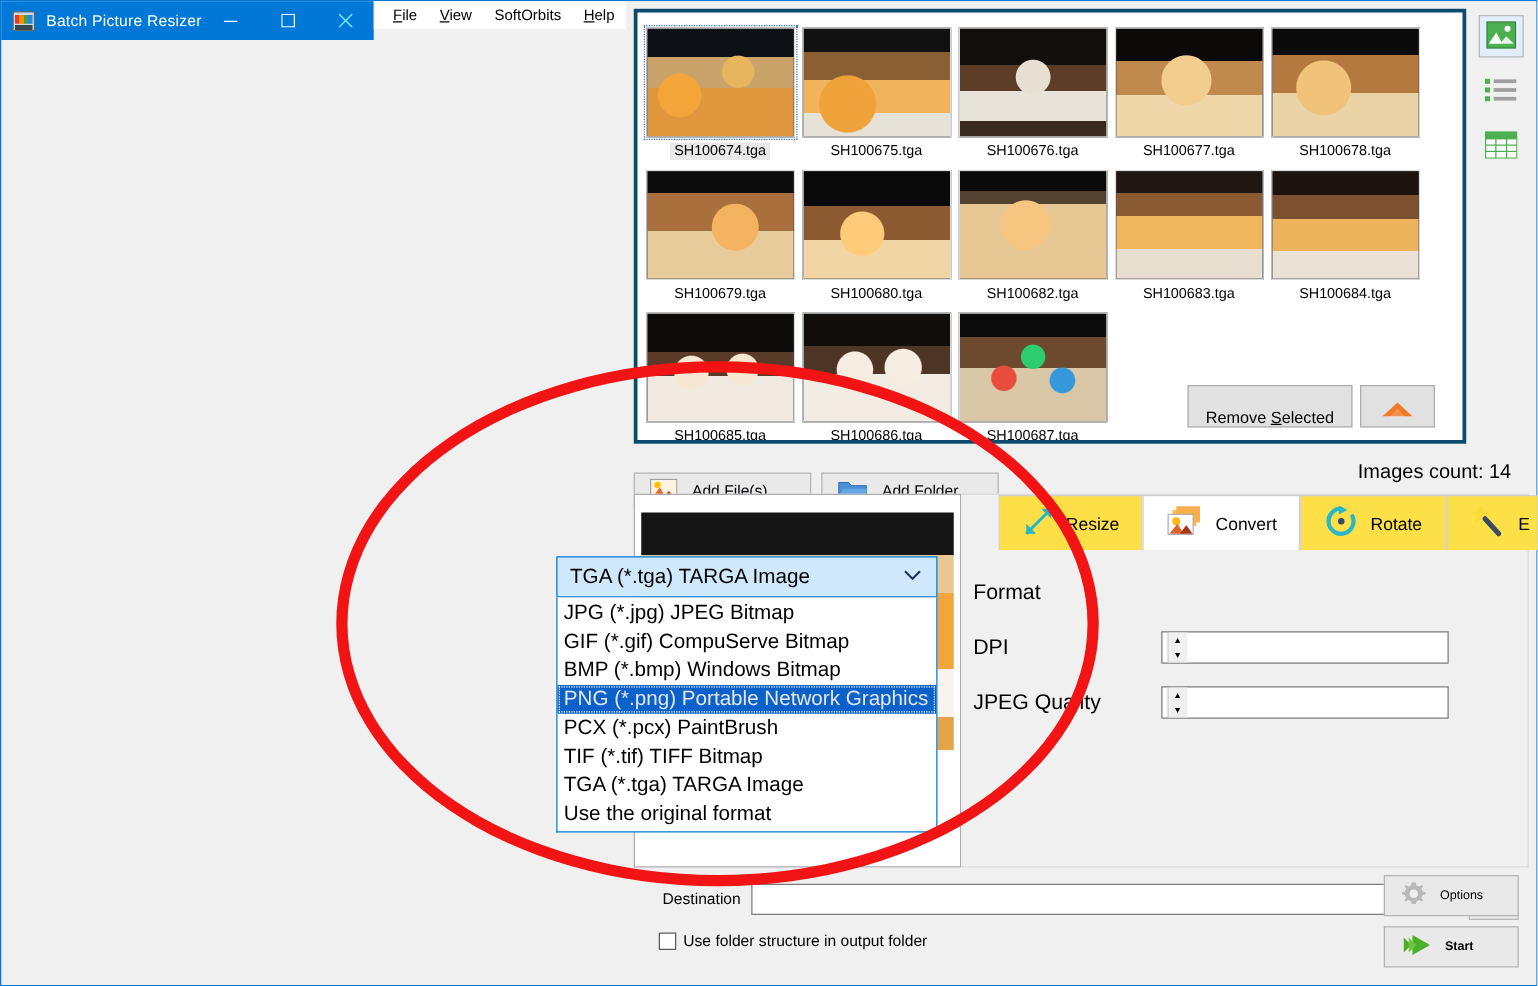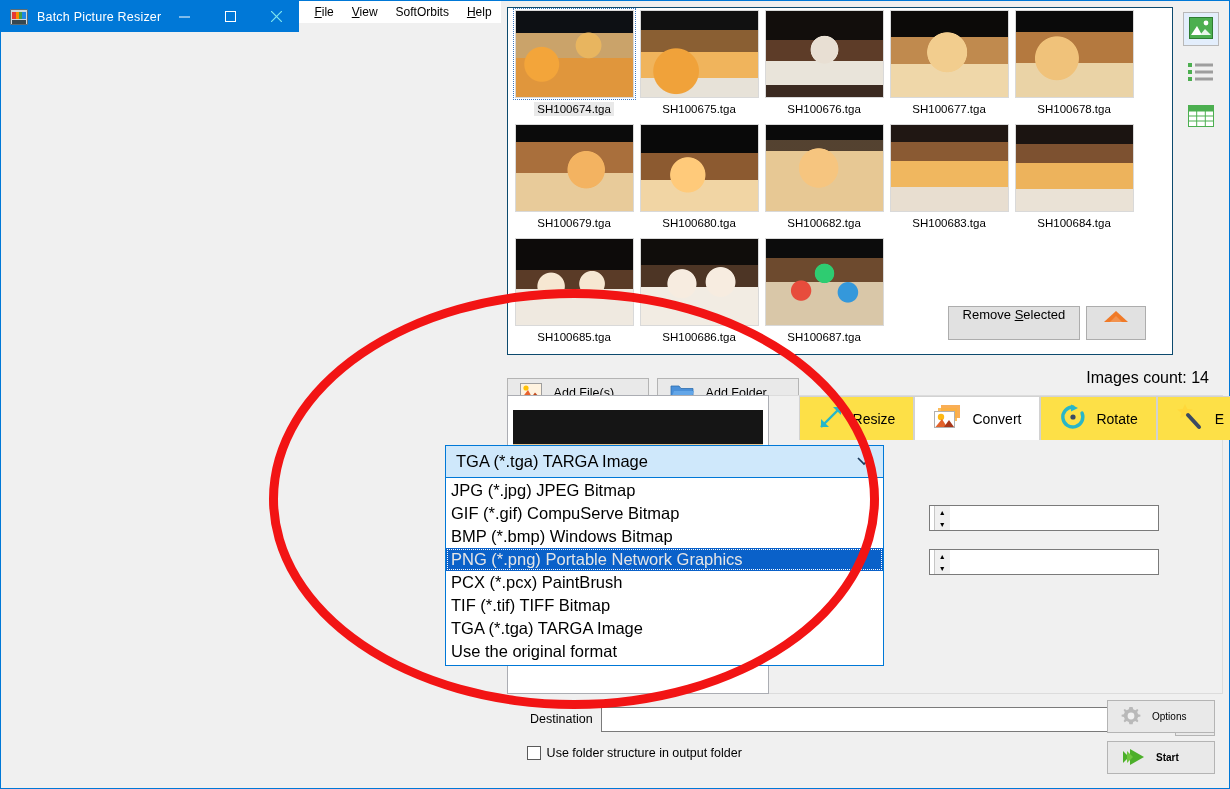--- a/index.html
+++ b/index.html
@@ -44,22 +44,22 @@
   }
   .menu-item { padding:2px 9px; font-size:12px; cursor:default; }
   .menu-item u { text-decoration:underline; }
 
   
   .client { flex:1 1 auto; position:relative; background:#f0f0f0; padding:6px 6px 0 6px; display:flex; flex-direction:column; }
 
   
   .thumbrow { display:flex; gap:6px; flex:0 0 auto; height:348px; }
   .thumbpanel {
-    flex:1 1 auto; background:#fff; border:1px solid #0c4a6e;
-    position:relative; overflow:hidden; padding:0 4px;
+    flex:1 1 auto; background:#fff; border:3px solid #0c4a6e;
+    position:relative; overflow:hidden; padding:10px 4px;
   }
   .thumbgrid { display:flex; flex-wrap:wrap; }
   .thumb { width:125px; margin:2px 0 6px 0; text-align:center; }
   .thumb .img {
     width:119px; height:88px; margin:0 auto; border:1px solid #d9d9d9; background:#222;
     position:relative; overflow:hidden;
   }
   .thumb.selected .img { outline:1px dotted #3b78c3; outline-offset:1px; }
   .thumb.selected .cap { background:#e9e9e9; }
   .thumb .cap { font-size:11.5px; margin-top:4px; display:inline-block; padding:1px 3px; }
@@ -114,21 +114,21 @@
 
   
   .viewbar { width:44px; display:flex; flex-direction:column; align-items:center; gap:10px; padding-top:5px; flex:0 0 auto;}
   .viewbtn { width:36px; height:34px; display:flex; align-items:center; justify-content:center; background:transparent; border:1px solid transparent; cursor:default;}
   .viewbtn.active { background:#e3eefc; border:1px solid #b8b8b8; }
 
   
   .floatbtns { position:absolute; left:440px; top:298px; display:flex; gap:6px; z-index:5;}
   .btn {
     background:#e1e1e1; border:1px solid #adadad; height:34px;
-    display:flex; align-items:flex-start; justify-content:center; gap:8px;
+    display:flex; align-items:flex-end; justify-content:center; gap:8px;
     padding:0 14px; font-size:13px; cursor:default; color:#000;
   }
   .btn u { text-decoration:underline; }
 
   
   .addbar { height:40px; display:flex; align-items:center; gap:8px; flex:0 0 auto; padding-top:5px;}
   .addbtn {
     background:#e9e9e9; border:1px solid #b4b4b4; height:30px; min-width:142px;
     display:flex; align-items:center; padding:0 12px; gap:12px; font-size:12.5px; cursor:default;margin-top:31px;
   }
@@ -167,21 +167,21 @@
   .frow { display:flex; align-items:center; height:44px; }
   .flabel { width:150px; font-size:17px; padding-left:0px; }
   .finput {
     width:230px; height:26px; background:#fff; border:1px solid #7a7a7a;
     display:flex; align-items:center; padding:0 4px; font-size:12.5px;
   }
   .spin { width:16px; height:24px; border-left:1px solid #c6c6c6; display:flex; flex-direction:column; }
   .spin i { flex:1; display:flex; align-items:center; justify-content:center; font-size:7px; background:#f0f0f0;}
 
   
-  .combowrap { position:absolute; left:444px; top:444px; width:439px; z-index:40; }
+  .combowrap { position:absolute; left:444px; top:444px; width:305px; z-index:40; }
   .combofield {
     height:33px; border:1px solid #0078d7; background:#cfe8fb;
     display:flex; align-items:center; padding:0 10px; font-size:16.5px; cursor:default;
   }
   .combofield .cbtext { flex:1 1 auto; }
   .combolist {
     border:1px solid #0078d7; border-top:none; background:#fff; padding:1px 0 2px 0;
   }
   .copt { height:23px; line-height:23px; padding:0 5px; font-size:16.5px; white-space:nowrap; cursor:default; }
   .copt.sel { background:#0a61c9; color:#e5e5e5; outline:1px dotted #fff; outline-offset:-2px; }

